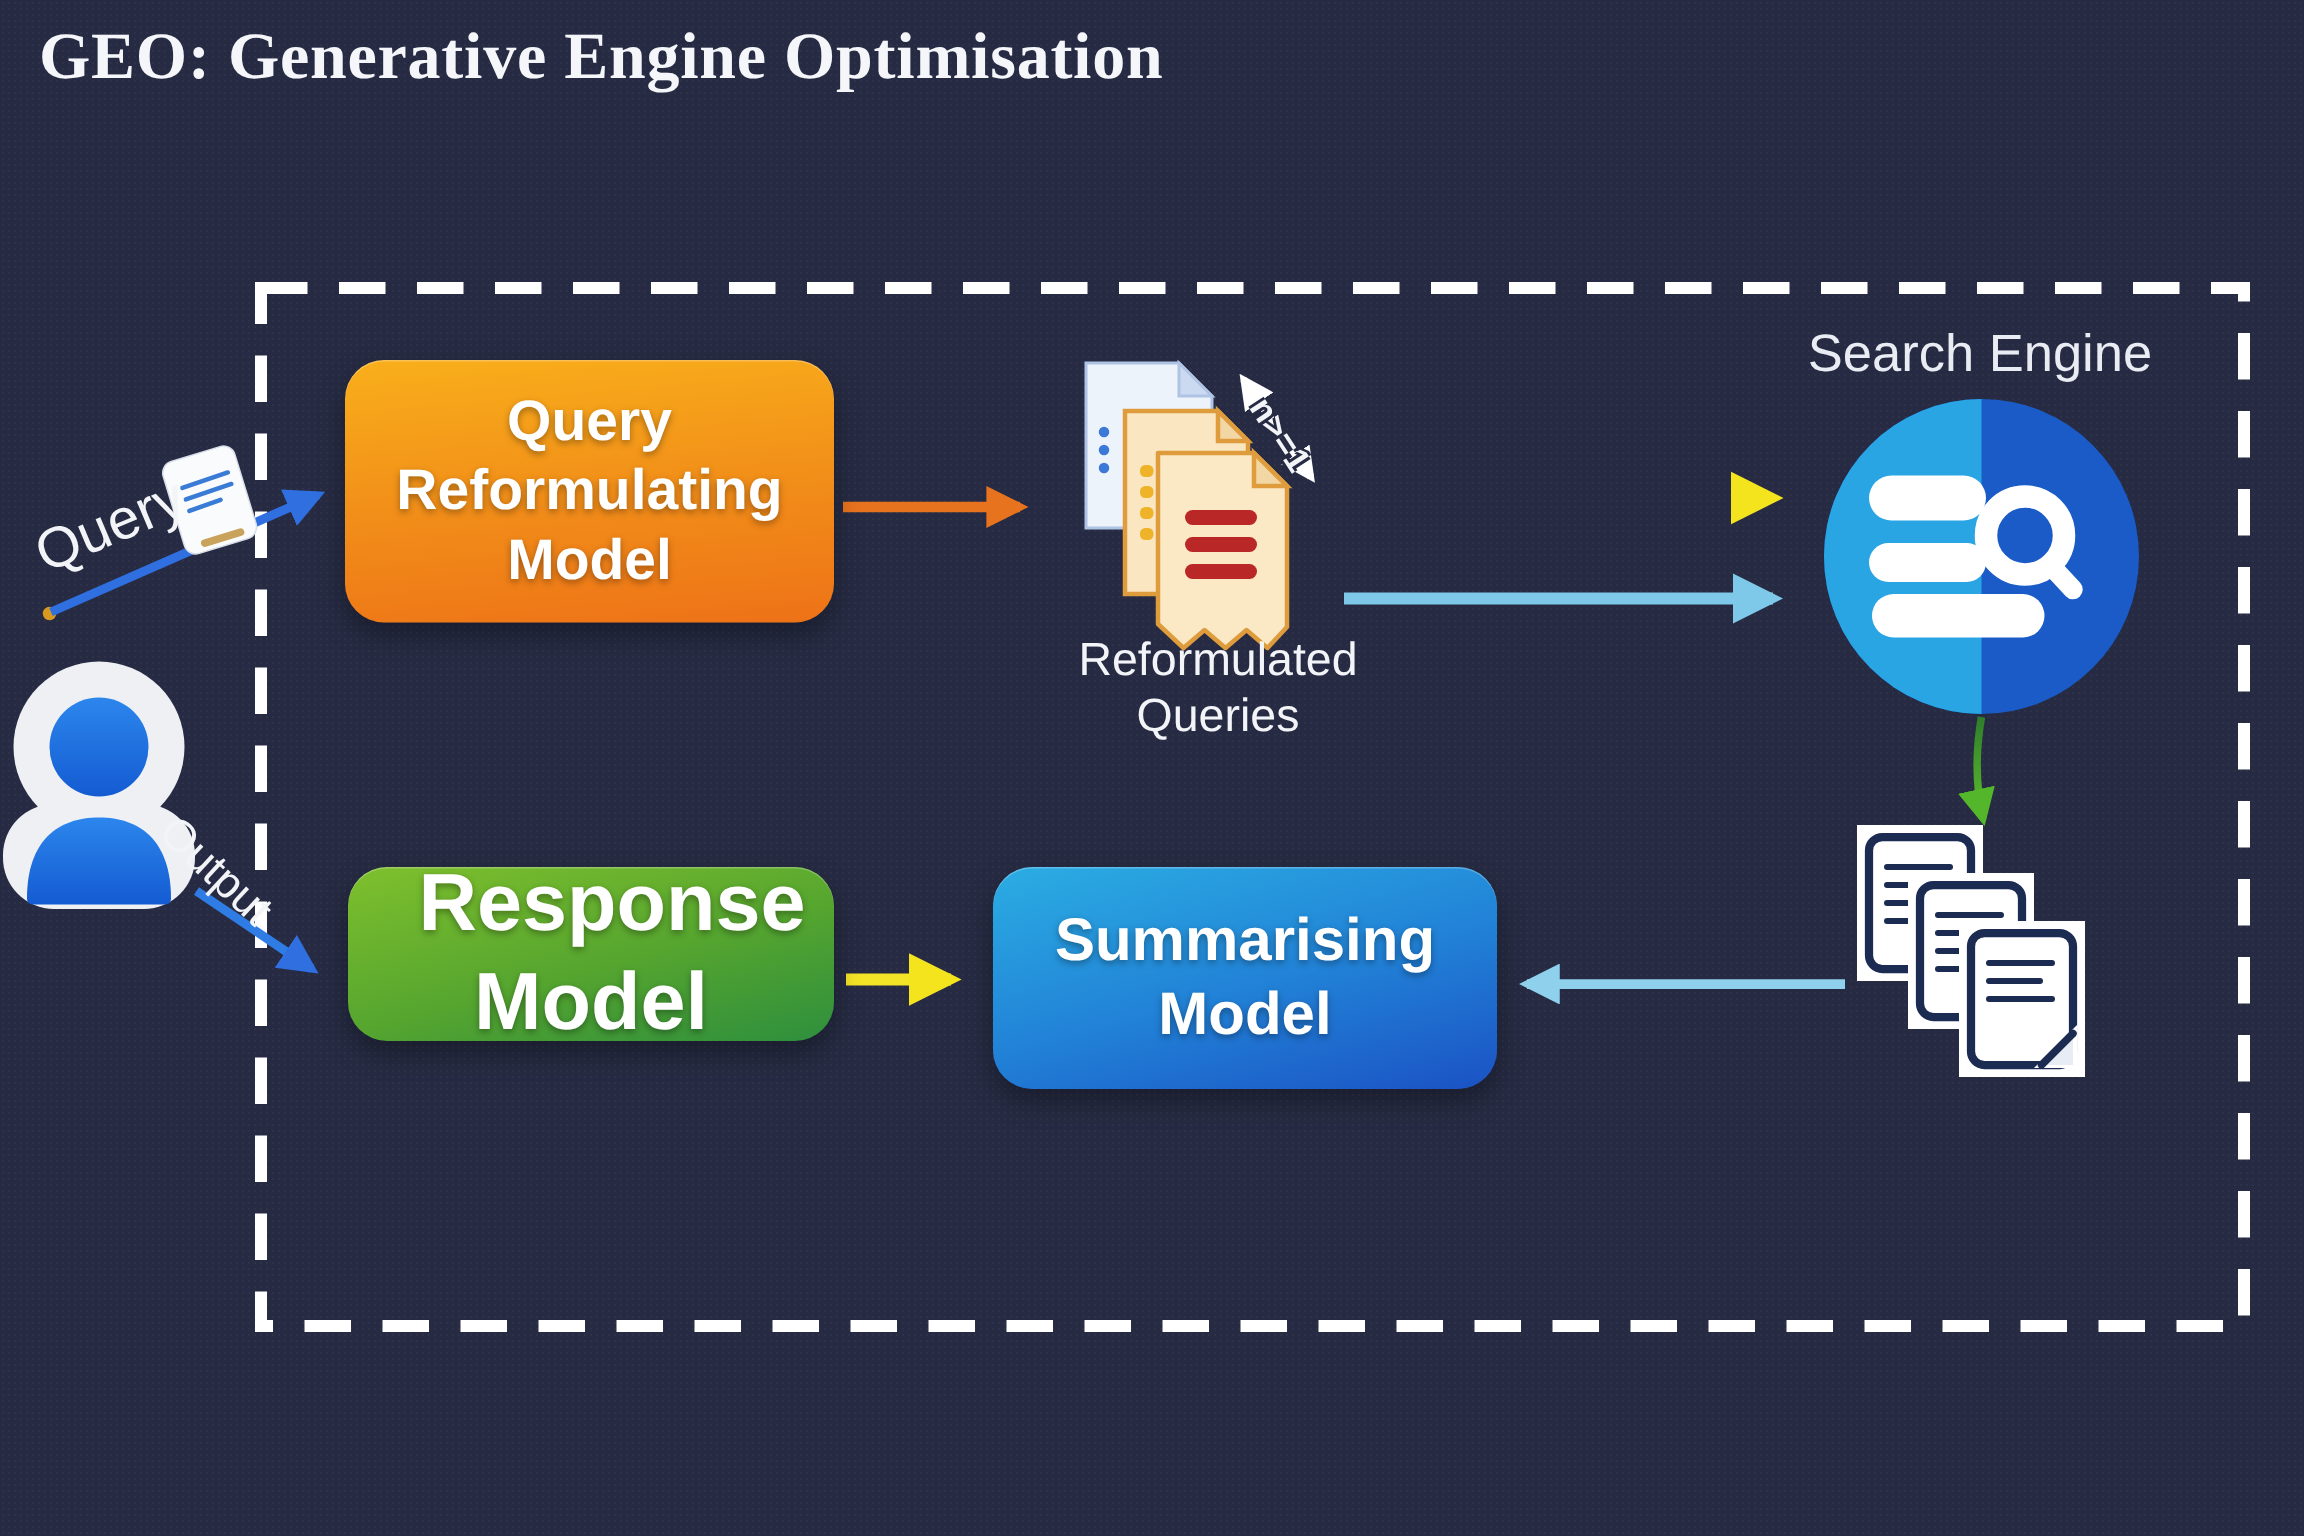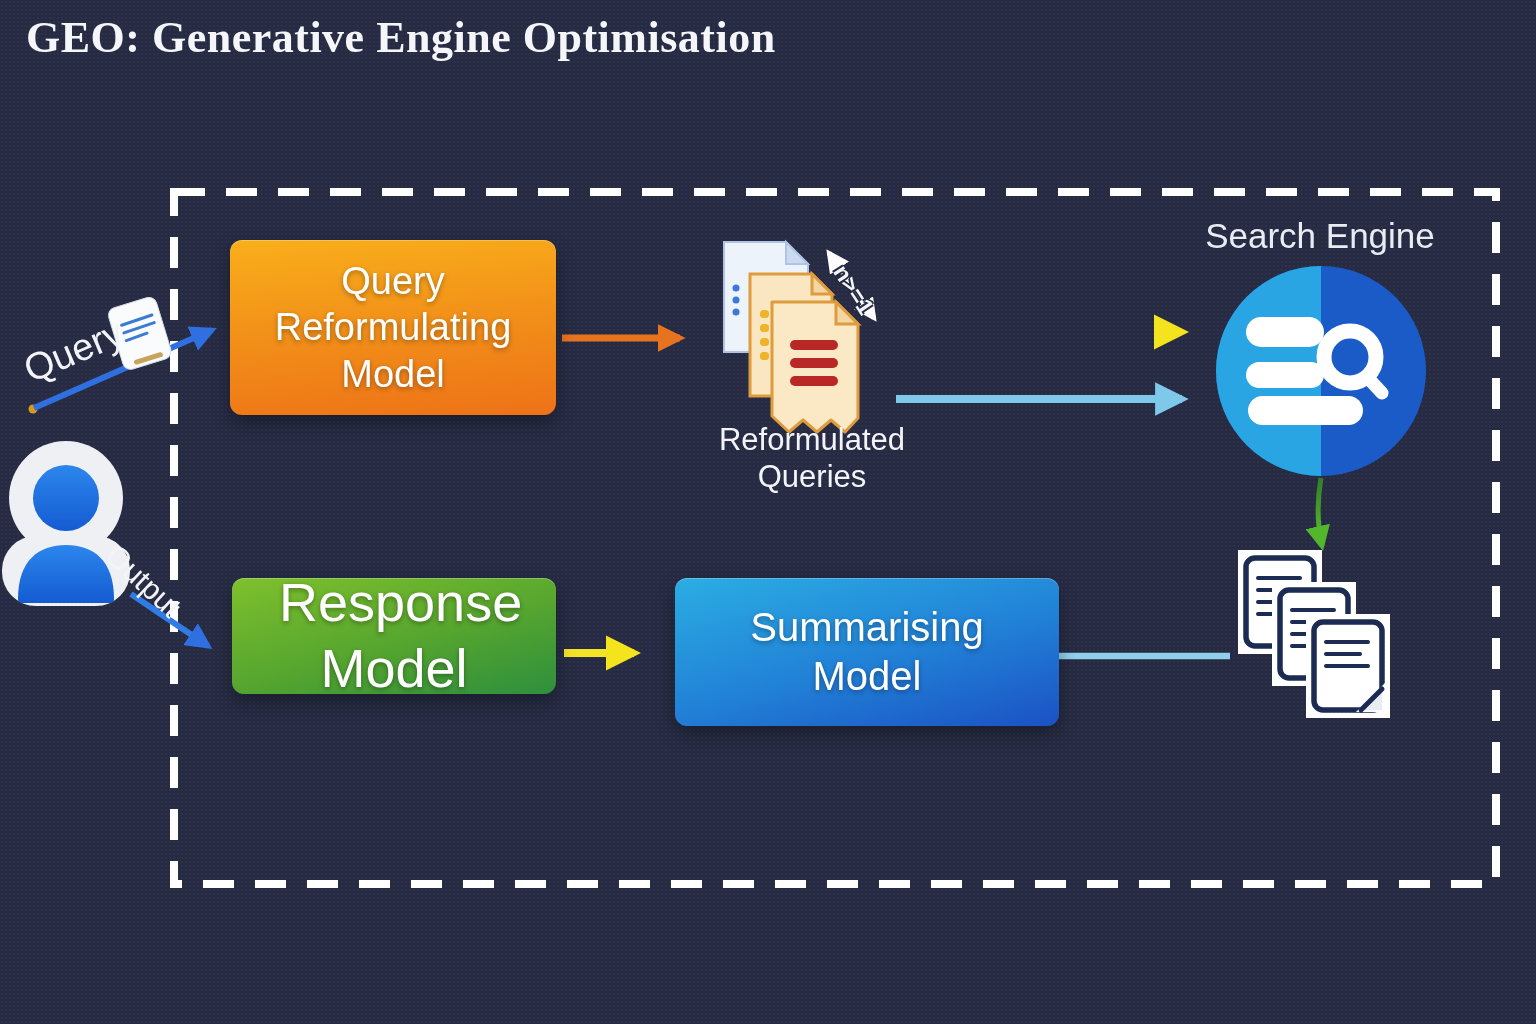--- a/index.html
+++ b/index.html
@@ -12,32 +12,33 @@
     padding-left:44px;
   }
   .title{
     position:absolute;left:26px;top:12px;
     font-family:"Liberation Serif",serif;font-weight:700;font-size:44px;
     color:#f4f6fa;letter-spacing:0.5px;white-space:nowrap;
   }
   .layer{position:absolute;left:0;top:0;}
   .box{
     position:absolute;display:flex;align-items:center;justify-content:center;
-    border-radius:12px;color:#fff;text-align:center;
+    border-radius:26px;color:#fff;text-align:center;
     box-shadow:0 8px 18px rgba(0,0,0,0.35), inset 0 1px 0 rgba(255,255,255,0.25);
+    font-weight:bold;
   }
   .box .lbl{text-shadow:0 2px 5px rgba(0,0,0,0.35);line-height:1.22;}
   .box-orange{left:230px;top:240px;width:326px;height:175px;font-size:38px;
     background:linear-gradient(175deg,#f9af1b 0%,#f18c19 55%,#ee7217 100%);}
   .box-orange .lbl{max-width:295px;}
   .box-green{left:232px;top:578px;width:324px;height:116px;font-size:54px;
     background:linear-gradient(165deg,#7fc02d 0%,#55a52f 55%,#2e8f3d 100%);}
   .box-green .lbl{max-width:230px;}
-  .box-blue{left:662px;top:578px;width:384px;height:148px;font-size:40px;
-    background:linear-gradient(165deg,#2bade3 0%,#2180d6 55%,#1b52c4 100%);margin-left:13px;}
+  .box-blue{left:662px;top:578px;width:336px;height:148px;font-size:40px;
+    background:linear-gradient(165deg,#2bade3 0%,#2180d6 55%,#1b52c4 100%);}
   .box-blue .lbl{max-width:265px;}
   .floating-label{position:absolute;color:#f2f4f8;}
   .search-engine-label{left:1160px;top:216px;width:320px;text-align:center;font-size:35px;color:#e9ecf3;}
   .reformulated-label{left:690px;top:422px;width:244px;text-align:center;font-size:31px;line-height:1.18;}
   .query-label{left:26px;top:350px;font-size:38px;transform:rotate(-23deg);transform-origin:0 50%;}
   .output-label{left:122px;top:538px;font-size:30px;transform:rotate(43deg);transform-origin:0 0;}
   .multiplicity-label{
     left:850px;top:260px;font-size:23px;font-weight:700;transform:rotate(57deg);transform-origin:0 0;
     text-shadow:-2px 0 0 #262b43,2px 0 0 #262b43,0 -2px 0 #262b43,0 2px 0 #262b43;
   }

